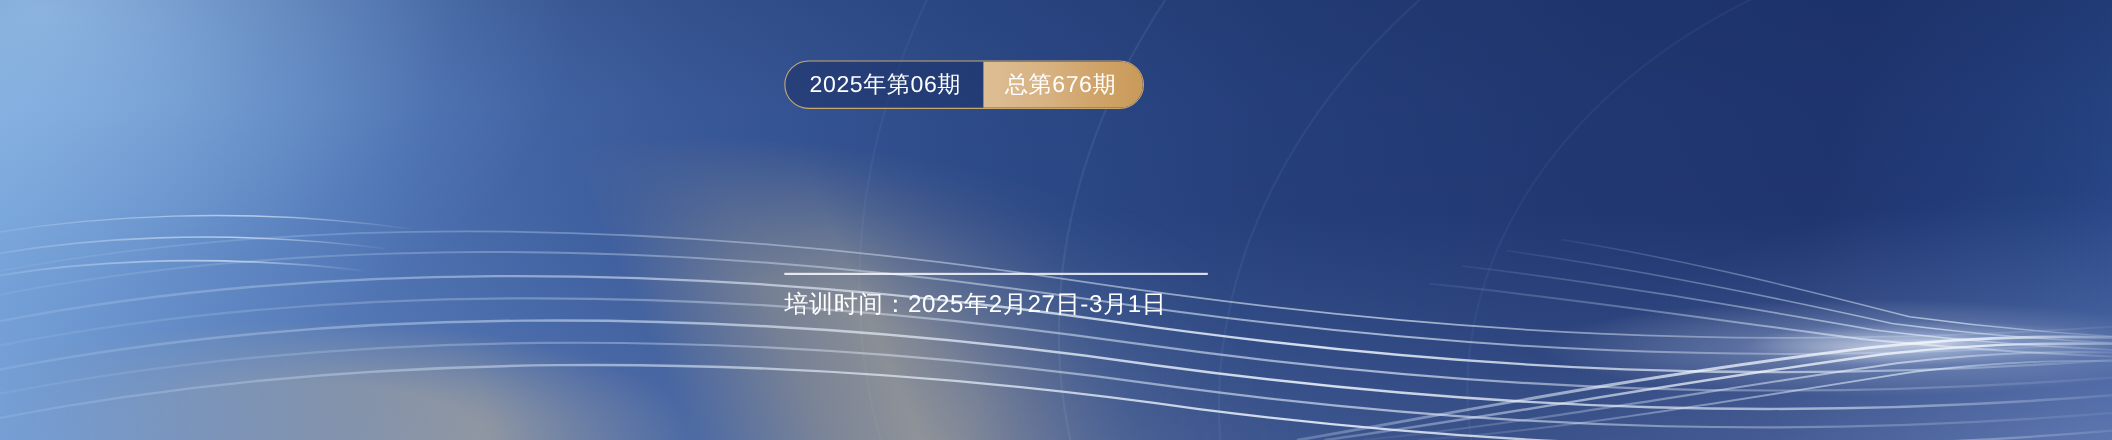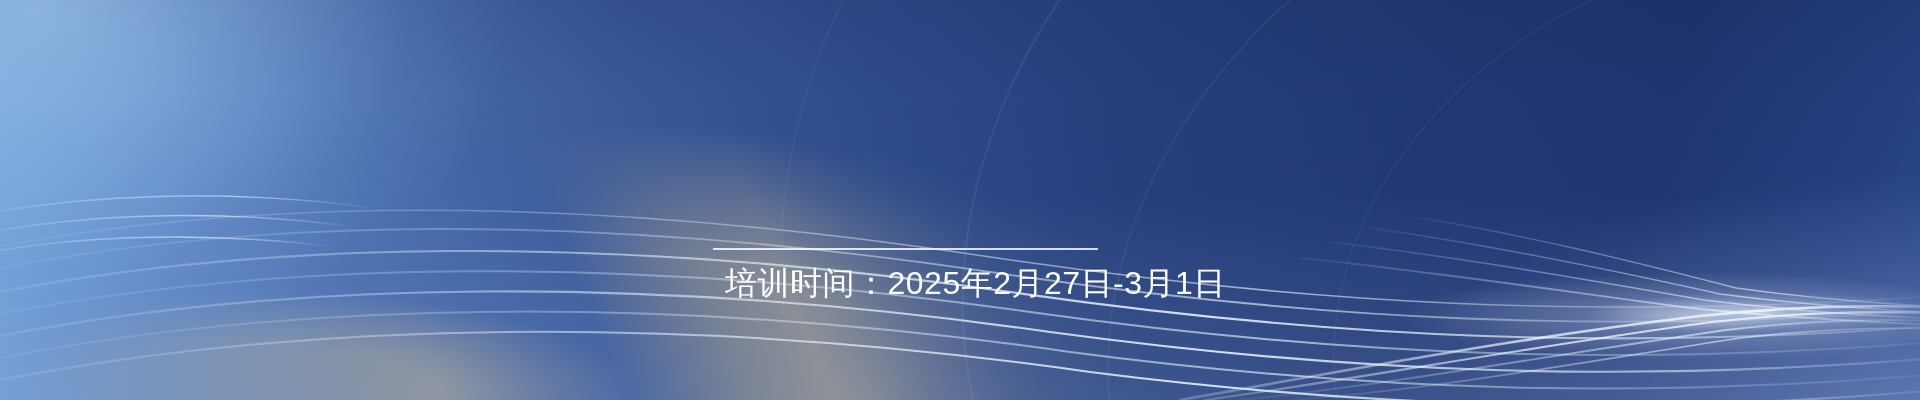--- a/index.html
+++ b/index.html
@@ -184,24 +184,24 @@
     left: 0;
     top: 248px;
     width: 385px;
     height: 2px;
     background: rgba(255,255,255,0.82);
   }
 
   
   .dateline {
     position: absolute;
-    left: 12px;
+    left: 0;
     top: 262px;
     color: #ffffff;
-    font-size: 32px;
+    font-size: 22px;
     letter-spacing: 0.5px;
     white-space: nowrap;
     text-align: right;
   }
 </style>
 </head>
 <body>
 
 <div id="banner">
 
@@ -277,20 +277,24 @@
         <path d="M1420,218 C 1520,234 1620,258 1736,288 C 1824,300 1890,304 1960,308" stroke="url(#lnB)" stroke-width="1.3"></path>
       </g>
 
       <ellipse cx="1700" cy="316" rx="300" ry="44" fill="url(#flare)"></ellipse>
       <ellipse cx="1760" cy="312" rx="170" ry="20" fill="url(#flare)"></ellipse>
     </svg>
   </div>
 
   <div class="content">
 
+    <div class="badge">
+      <span class="badge-issue">2025年第06期</span>
+      <span class="badge-total">总第676期</span>
+    </div>
 
 
     <div class="divider"></div>
 
     <div class="dateline">培训时间：2025年2月27日-3月1日</div>
 
   </div>
 </div>
 
 </body></html>

